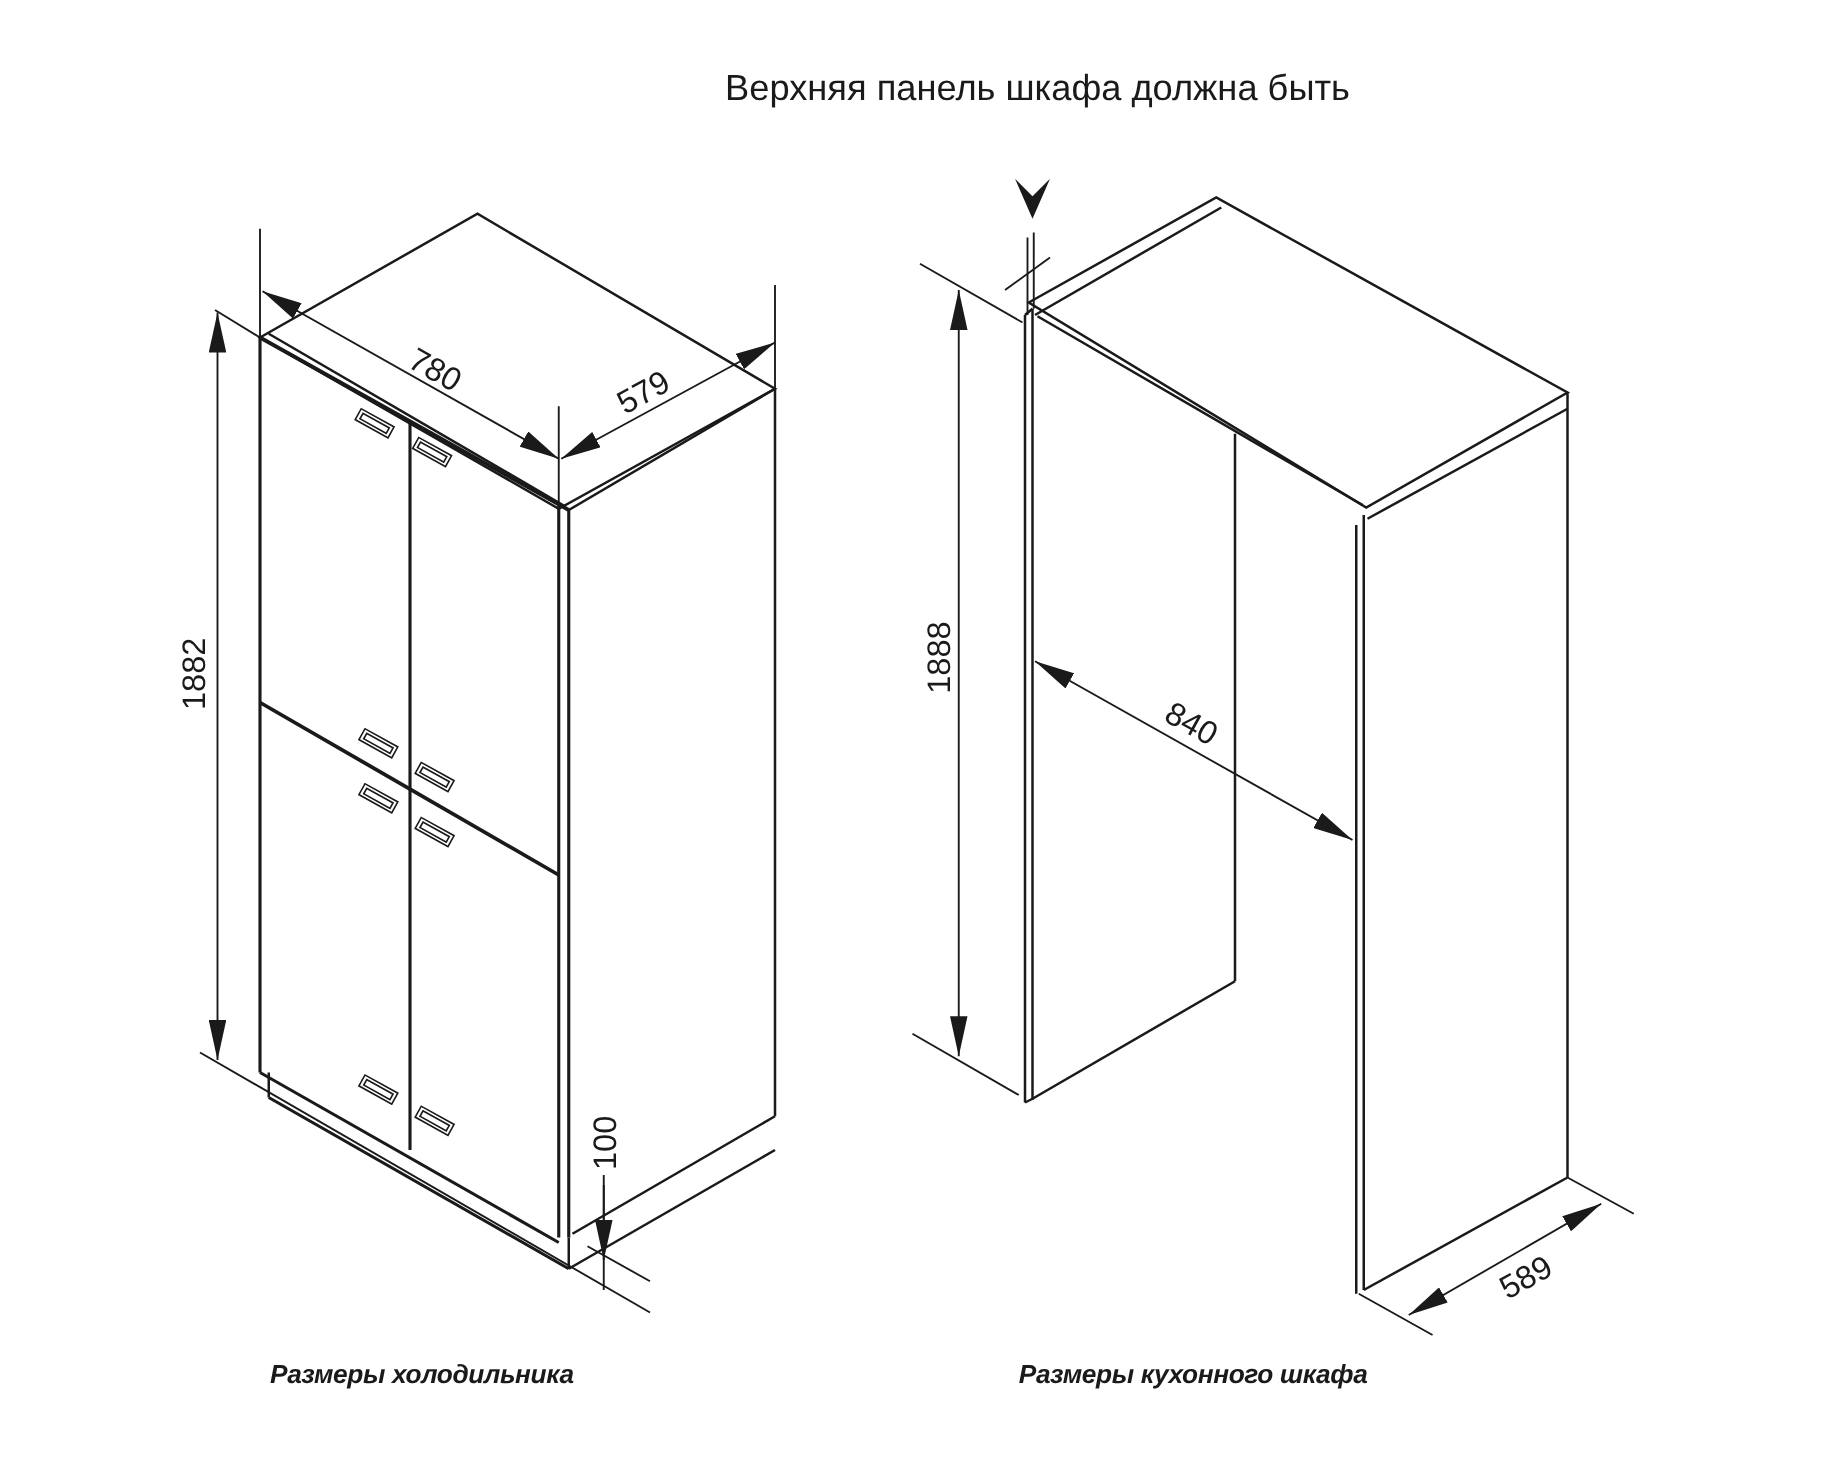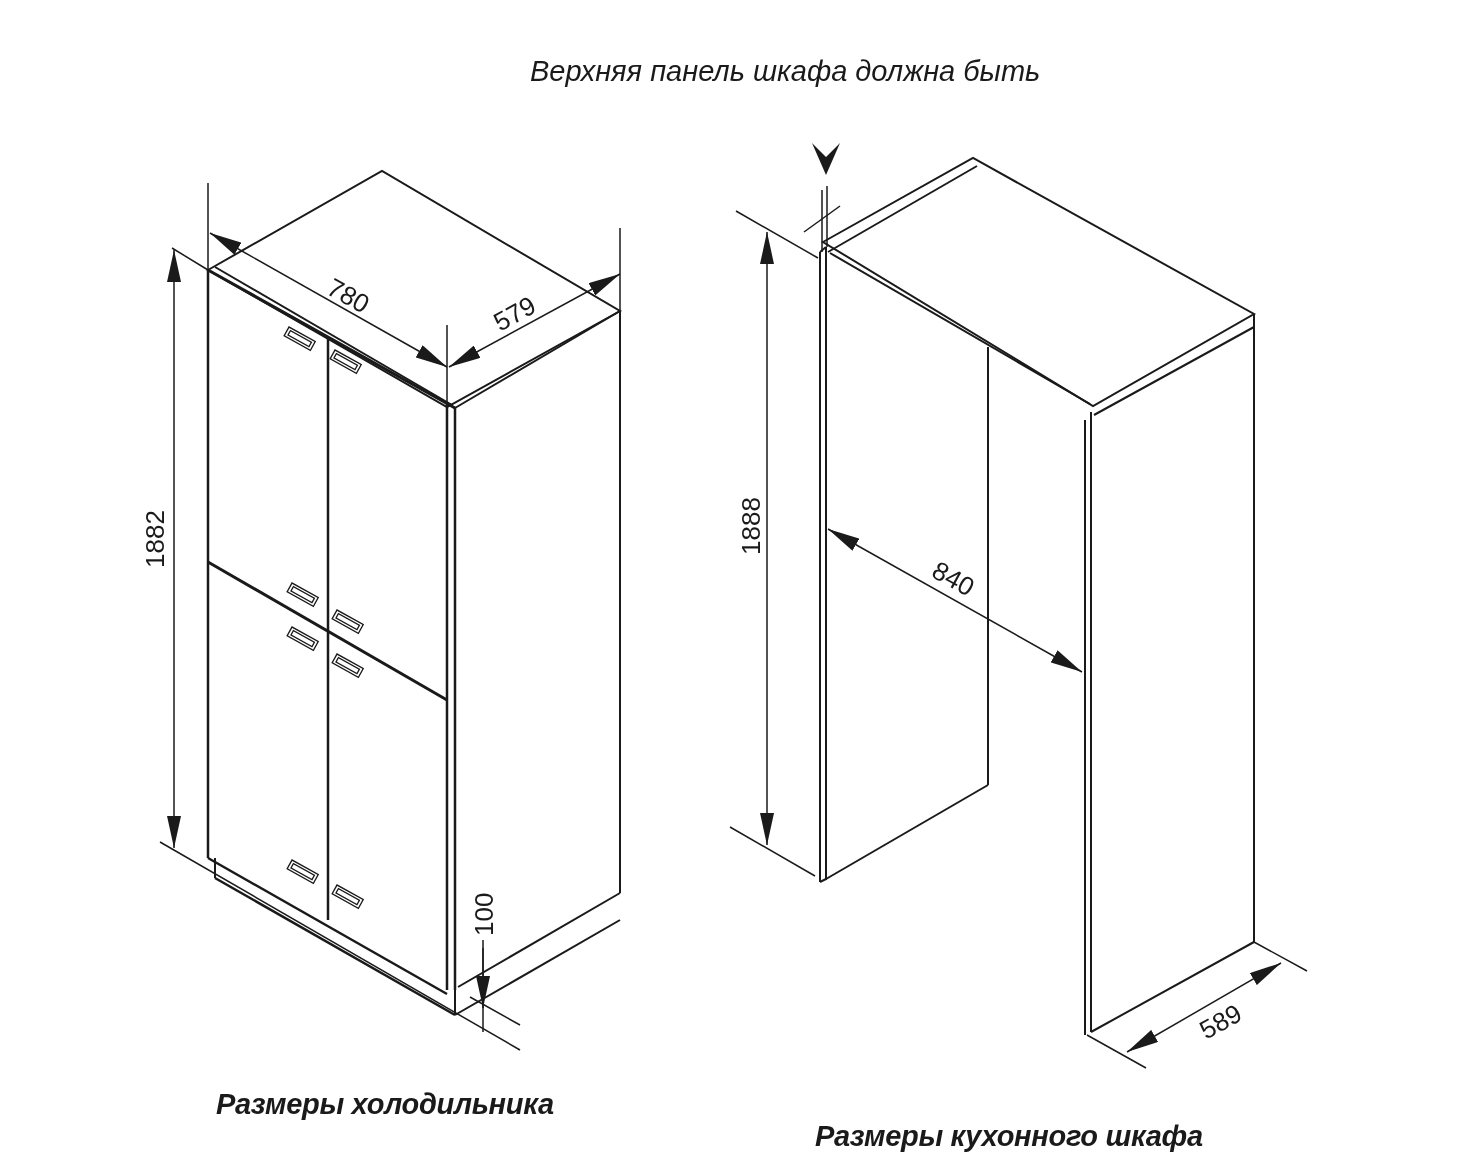--- a/index.html
+++ b/index.html
@@ -1,21 +1,21 @@
 <!DOCTYPE html>
 <html><head>
 <meta charset="utf-8">
 <style>
   html, body { margin: 0; padding: 0; background: #ffffff; }
   body { width: 1463px; height: 1167px; position: relative; overflow: hidden; font-family: "Liberation Sans", sans-serif; }
   svg { position: absolute; left: 0; top: 0; }
-  .note { position: absolute; left: 530px; top: 52px; width: 600px; text-align: left; font-style: italic; font-size: 29px; line-height: 38px; color: #1a1a1a; font-family: "Liberation Sans", sans-serif; }
-  .caption { position: absolute; top: 1088px; font-weight: bold; font-style: italic; font-size: 29px; color: #1a1a1a; font-family: "Liberation Sans", sans-serif; letter-spacing: -0.3px; }
+  .note { position: absolute; left: 530px; top: 52px; width: 600px; text-align: center; font-size: 29px; line-height: 38px; color: #1a1a1a; font-family: "Liberation Sans", sans-serif; }
+  .caption { position: absolute; top: 1088px; font-weight: bold; font-style: italic; font-size: 21px; color: #1a1a1a; font-family: "Liberation Sans", sans-serif; letter-spacing: -0.3px; }
   .cap-left { left: 216px; }
-  .cap-right { left: 815px; margin-top: 32px; }
+  .cap-right { left: 815px; }
   .dim { font-family: "Liberation Sans", sans-serif; font-size: 26px; fill: #1a1a1a; }
 </style>
 </head>
 <body>
 
 <div class="note">
   <div>Верхняя панель шкафа должна быть</div>
 </div>
 
 <svg width="1463" height="1167" viewBox="0 0 1463 1167" xmlns="http://www.w3.org/2000/svg">

